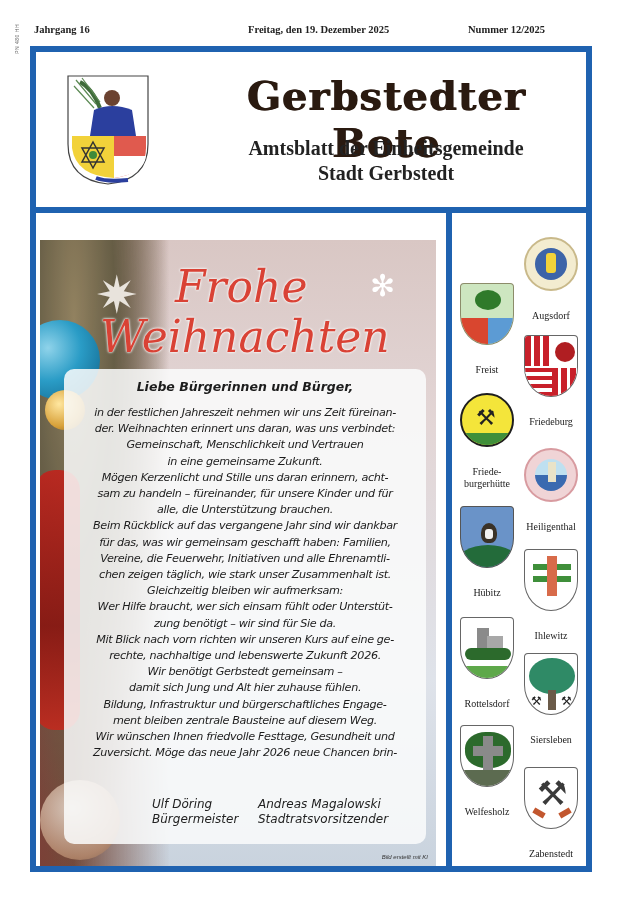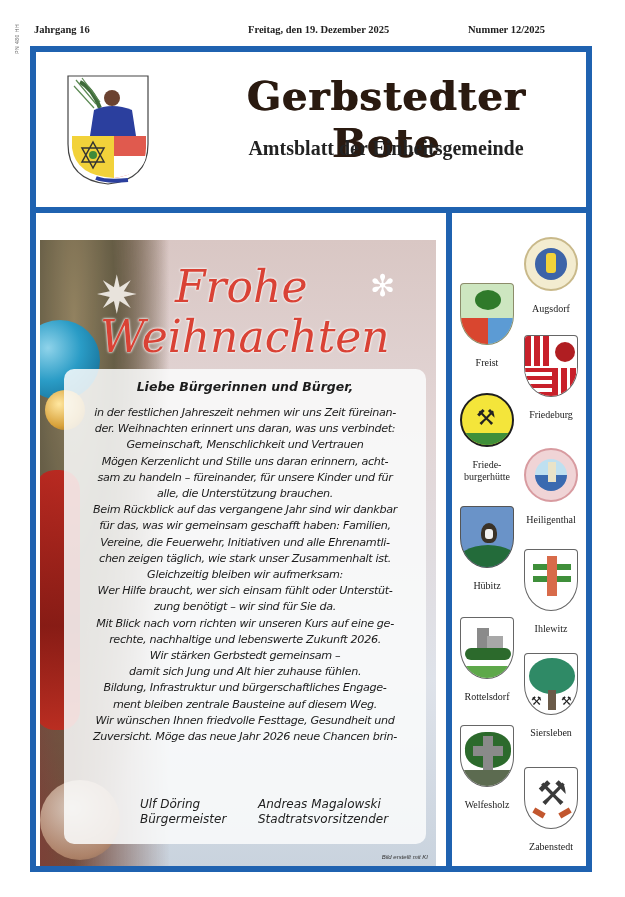--- a/index.html
+++ b/index.html
@@ -108,21 +108,21 @@
     line-height: 16.2px; color: #1c1c1c; letter-spacing: -0.35px;
   }
   .body-text span { display: block; white-space: nowrap; }
 
   .signatures {
     position: absolute; left: 72px; top: 428px; width: 260px;
     font-family: "DejaVu Sans", sans-serif; font-style: italic; font-size: 12px;
     line-height: 15px; color: #222;
   }
   .sig { position: absolute; top: 0; }
-  .sig-1 { left: 4px; font-style: italic; }
+  .sig-1 { left: 16px; font-style: italic; }
   .sig-2 { left: 122px; }
   .sig span { display: block; white-space: nowrap; }
 
   .ai-note {
     position: absolute; right: 8px; bottom: 6px;
     font-family: "Liberation Sans", sans-serif; font-style: italic; font-size: 6px; color: #333;
   }
 
   .arms-col { position: absolute; left: 452px; top: 213px; width: 134px; height: 653px; }
   .arm {
@@ -131,21 +131,21 @@
   .arm-shape {
     margin: 0 auto; width: 54px; height: 62px; border: 1px solid #777;
     border-radius: 4px 4px 27px 27px / 4px 4px 30px 30px;
     overflow: hidden; position: relative;
   }
   .arm-round {
     margin: 0 auto; width: 54px; height: 54px; border-radius: 50%; border: 2px solid #c9b98a;
     position: relative; overflow: hidden;
   }
   .arm-label {
-    display: block; margin-top: 12px;
+    display: block; margin-top: 19px;
     font-family: "Liberation Serif", serif; font-size: 10px; color: #222; line-height: 12px;
   }
 </style>
 </head>
 <body>
 
 <div class="side-code">PN 480 HH</div>
 <div class="masthead-line ml-left">Jahrgang 16</div>
 <div class="masthead-line ml-center">Freitag, den 19. Dezember 2025</div>
 <div class="masthead-line ml-right">Nummer 12/2025</div>
@@ -164,20 +164,21 @@
     <path d="M48 62 L80 62 L80 74 Q80 100 48 104 Z" fill="#e05a4e"></path>
     <path d="M48 82 L80 82 Q78 100 48 104 Z" fill="#fff"></path>
     <path d="M6 62 L48 62 L48 104 Q10 102 6 74 Z" fill="#f2d23a"></path>
     <path d="M27 68 L38 88 L16 88 Z M27 94 L16 74 L38 74 Z" fill="none" stroke="#333" stroke-width="1.5"></path>
     <circle cx="27" cy="81" r="4" fill="#3f8a3a"></circle>
     <path d="M30 104 Q40 108 62 106" stroke="#2b3f9e" stroke-width="4" fill="none"></path>
   </svg>
   <div class="title">Gerbstedter Bote</div>
   <div class="subtitle">
     <div>Amtsblatt der Einheitsgemeinde</div>
+    <div>Stadt Gerbstedt</div>
   </div>
 </div>
 
 <div class="greeting-panel">
   <div class="tree"></div>
   <div class="bauble-blue"></div>
   <div class="bauble-gold"></div>
   <div class="ribbon-red"></div>
   <div class="bauble-bottom"></div>
   <div class="star star-1">✷</div>
@@ -187,33 +188,34 @@
     <span class="gt-1">Frohe</span>
     <span class="gt-2">Weihnachten</span>
   </div>
 
   <div class="card">
     <div class="salutation">Liebe Bürgerinnen und Bürger,</div>
     <div class="body-text">
       <span>in der festlichen Jahreszeit nehmen wir uns Zeit füreinan-</span>
       <span>der. Weihnachten erinnert uns daran, was uns verbindet:</span>
       <span>Gemeinschaft, Menschlichkeit und Vertrauen</span>
+      <span>in eine gemeinsame Zukunft.</span>
       <span>Mögen Kerzenlicht und Stille uns daran erinnern, acht-</span>
       <span>sam zu handeln – füreinander, für unsere Kinder und für</span>
       <span>alle, die Unterstützung brauchen.</span>
       <span>Beim Rückblick auf das vergangene Jahr sind wir dankbar</span>
       <span>für das, was wir gemeinsam geschafft haben: Familien,</span>
       <span>Vereine, die Feuerwehr, Initiativen und alle Ehrenamtli-</span>
       <span>chen zeigen täglich, wie stark unser Zusammenhalt ist.</span>
       <span>Gleichzeitig bleiben wir aufmerksam:</span>
       <span>Wer Hilfe braucht, wer sich einsam fühlt oder Unterstüt-</span>
       <span>zung benötigt – wir sind für Sie da.</span>
       <span>Mit Blick nach vorn richten wir unseren Kurs auf eine ge-</span>
       <span>rechte, nachhaltige und lebenswerte Zukunft 2026.</span>
-      <span>Wir stärken Gerbstedt gemeinsam –</span>
+      <span>Wir benötigt Gerbstedt gemeinsam –</span>
       <span>damit sich Jung und Alt hier zuhause fühlen.</span>
       <span>Bildung, Infrastruktur und bürgerschaftliches Engage-</span>
       <span>ment bleiben zentrale Bausteine auf diesem Weg.</span>
       <span>Wir wünschen Ihnen friedvolle Festtage, Gesundheit und</span>
       <span>Zuversicht. Möge das neue Jahr 2026 neue Chancen brin-</span>
     </div>
     <div class="signatures">
       <div class="sig sig-1">
         <span>Ulf Döring</span>
         <span>Bürgermeister</span>

